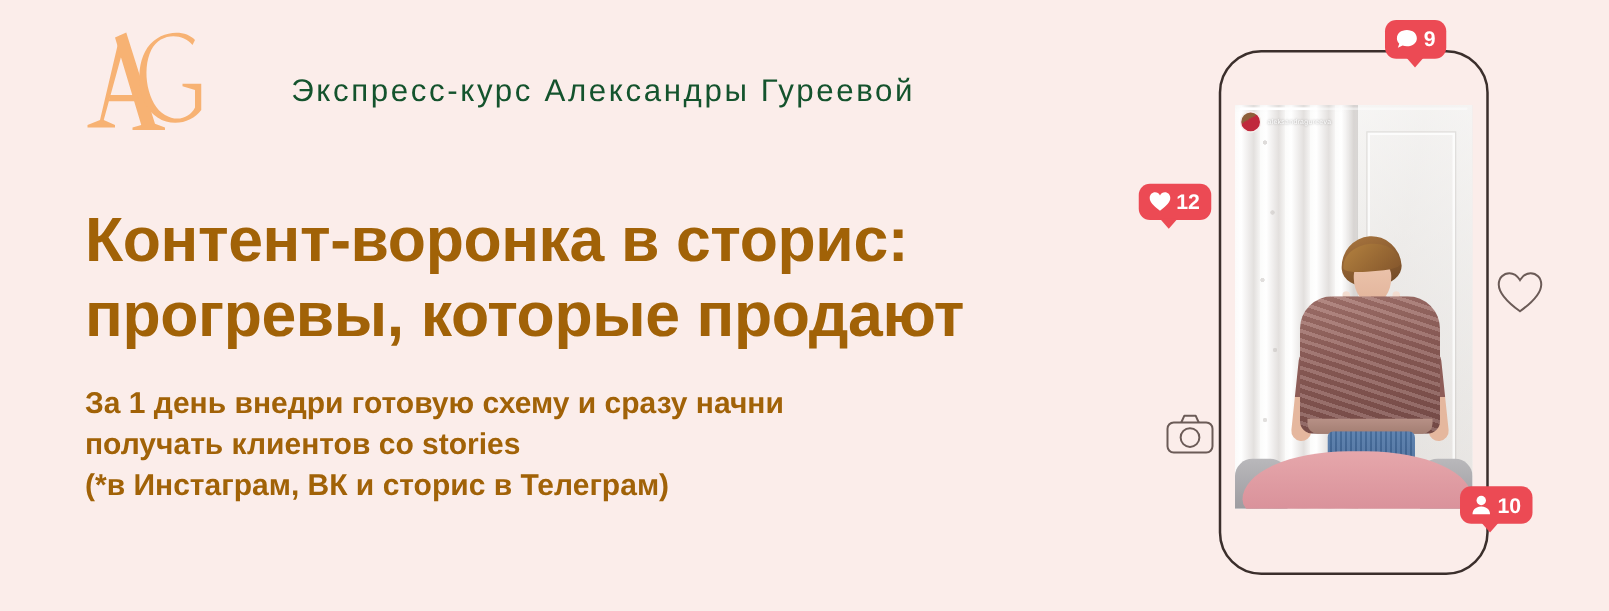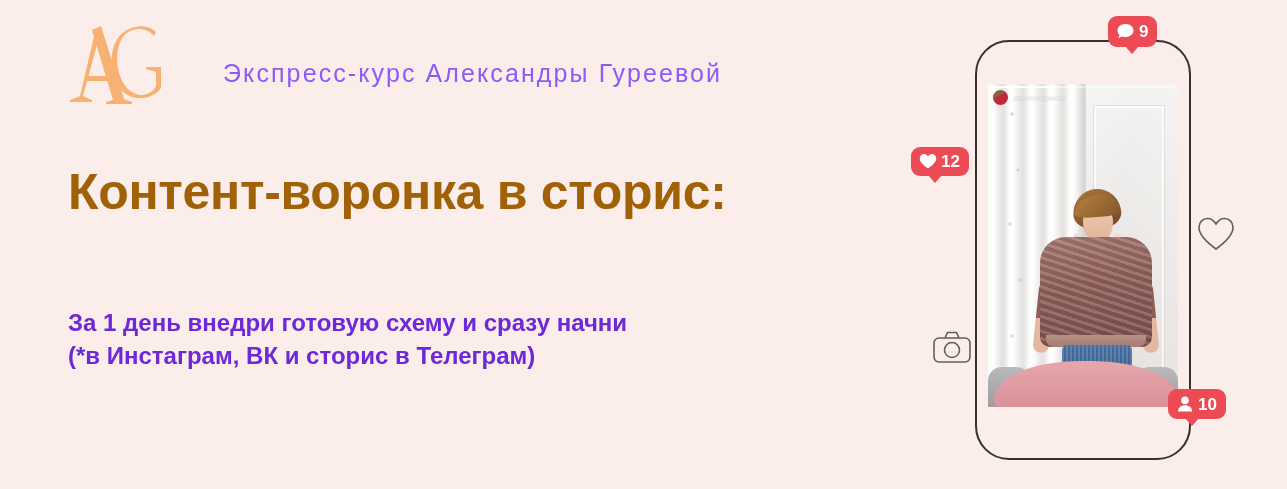--- a/index.html
+++ b/index.html
@@ -28,25 +28,25 @@
     left: 66px;
     top: 22px;
     width: 96px;
     height: 86px;
   }
   #logo svg { display: block; width: 100%; height: 100%; }
 
   
   #eyebrow {
     position: absolute;
-    left: 223px;
+    left: 233px;
     top: 56px;
     font-size: 25px;
     letter-spacing: 2.1px;
-    color: #8b5cf6;
+    color: #14532d;
     font-weight: 400;
     white-space: nowrap;
     line-height: 34px;
   }
 
   
   #headline {
     position: absolute;
     left: 68px;
     top: 128px;
@@ -61,21 +61,21 @@
     display: block;
     white-space: nowrap;
   }
 
   
   #lede {
     position: absolute;
     left: 68px;
     top: 306px;
     width: 760px;
-    color: #6d28d9;
+    color: #a16207;
     font-size: 24px;
     font-weight: 700;
     line-height: 33px;
   }
   #lede .l { display: block; white-space: nowrap; }
 
   
   .outline-ico {
     position: absolute;
     stroke: #6b5b57;
@@ -305,24 +305,26 @@
         <path d="M22 54 L44 54 L45 59 L21 59 Z"></path>
         <path d="M88 14 C80 4 62 4 55 18 C47 34 52 62 66 70 C76 76 86 72 90 64 L90 50 L80 47 L80 45 L95 45 L95 66 C88 76 72 80 60 72 C44 62 41 32 52 16 C62 2 82 1 90 10 Z"></path>
       </g>
     </svg>
   </div>
 
   <div id="eyebrow">Экспресс-курс Александры Гуреевой</div>
 
   <h1 id="headline">
     <span class="l">Контент-воронка в сторис:</span>
+    <span class="l">прогревы, которые продают</span>
   </h1>
 
   <div id="lede">
     <span class="l">За 1 день внедри готовую схему и сразу начни</span>
+    <span class="l">получать клиентов со stories</span>
     <span class="l">(*в Инстаграм, ВК и сторис в Телеграм)</span>
   </div>
 
   <svg id="heart-outline" class="outline-ico" viewBox="0 0 38 36" aria-hidden="true">
     <path d="M19 33 C8 25 2 18 2 11.5 C2 6 6 2.5 10.5 2.5 C14 2.5 17 4.8 19 8 C21 4.8 24 2.5 27.5 2.5 C32 2.5 36 6 36 11.5 C36 18 30 25 19 33 Z" stroke="#6b5b57" stroke-width="1.6" fill="none"></path>
   </svg>
 
   <svg id="camera-outline" class="outline-ico" viewBox="0 0 40 34" aria-hidden="true">
     <rect x="2" y="8" width="36" height="24" rx="5" stroke="#6b5b57" stroke-width="1.6" fill="none"></rect>
     <path d="M13 8 L15.5 2.5 L24.5 2.5 L27 8" stroke="#6b5b57" stroke-width="1.6" fill="none" stroke-linejoin="round"></path>

